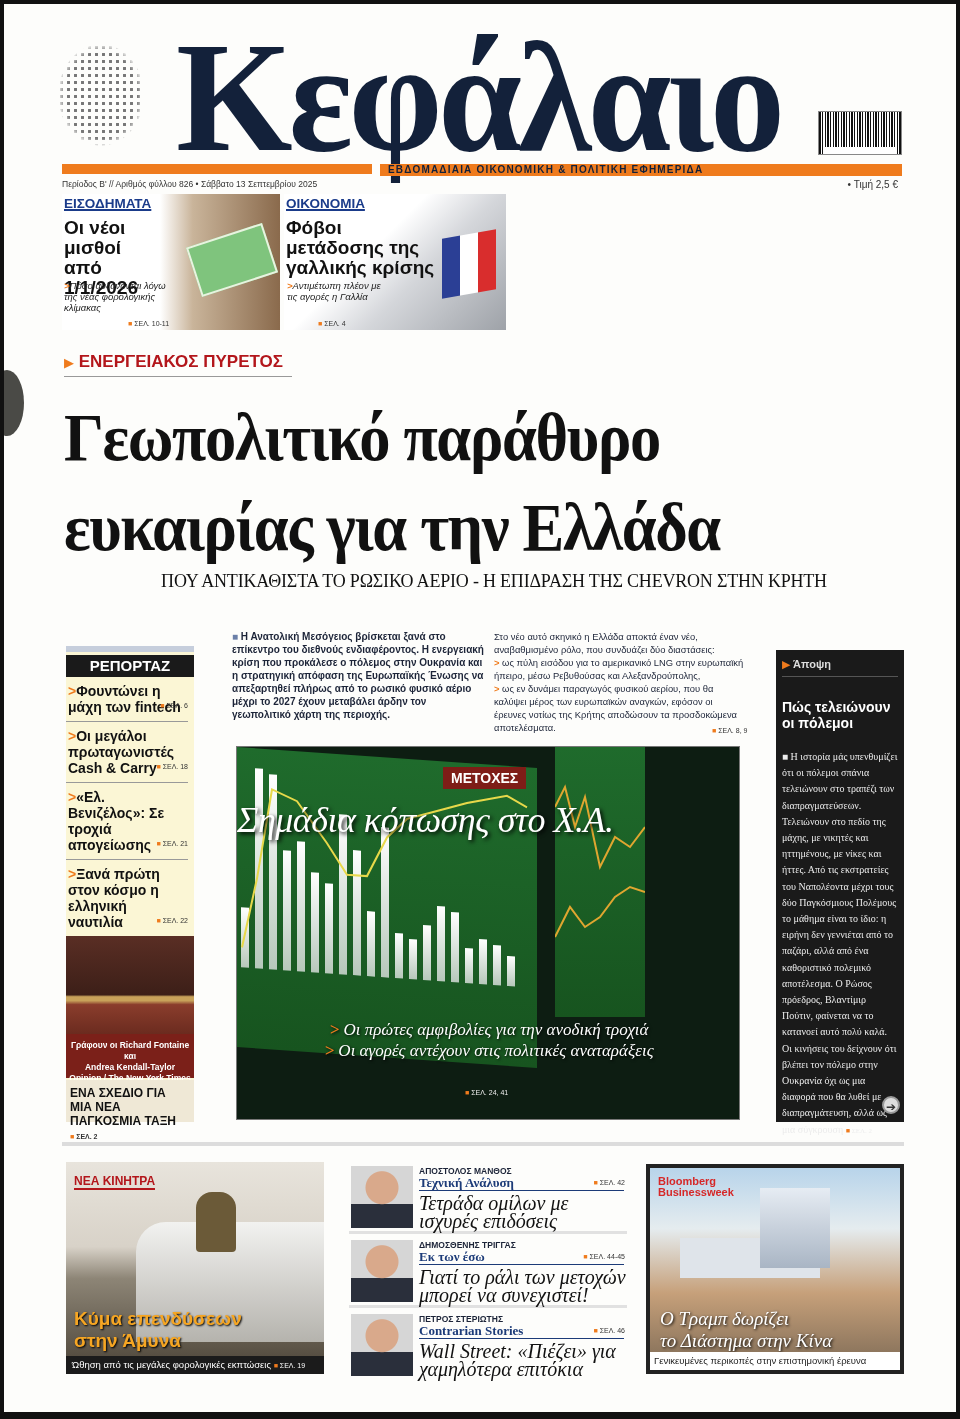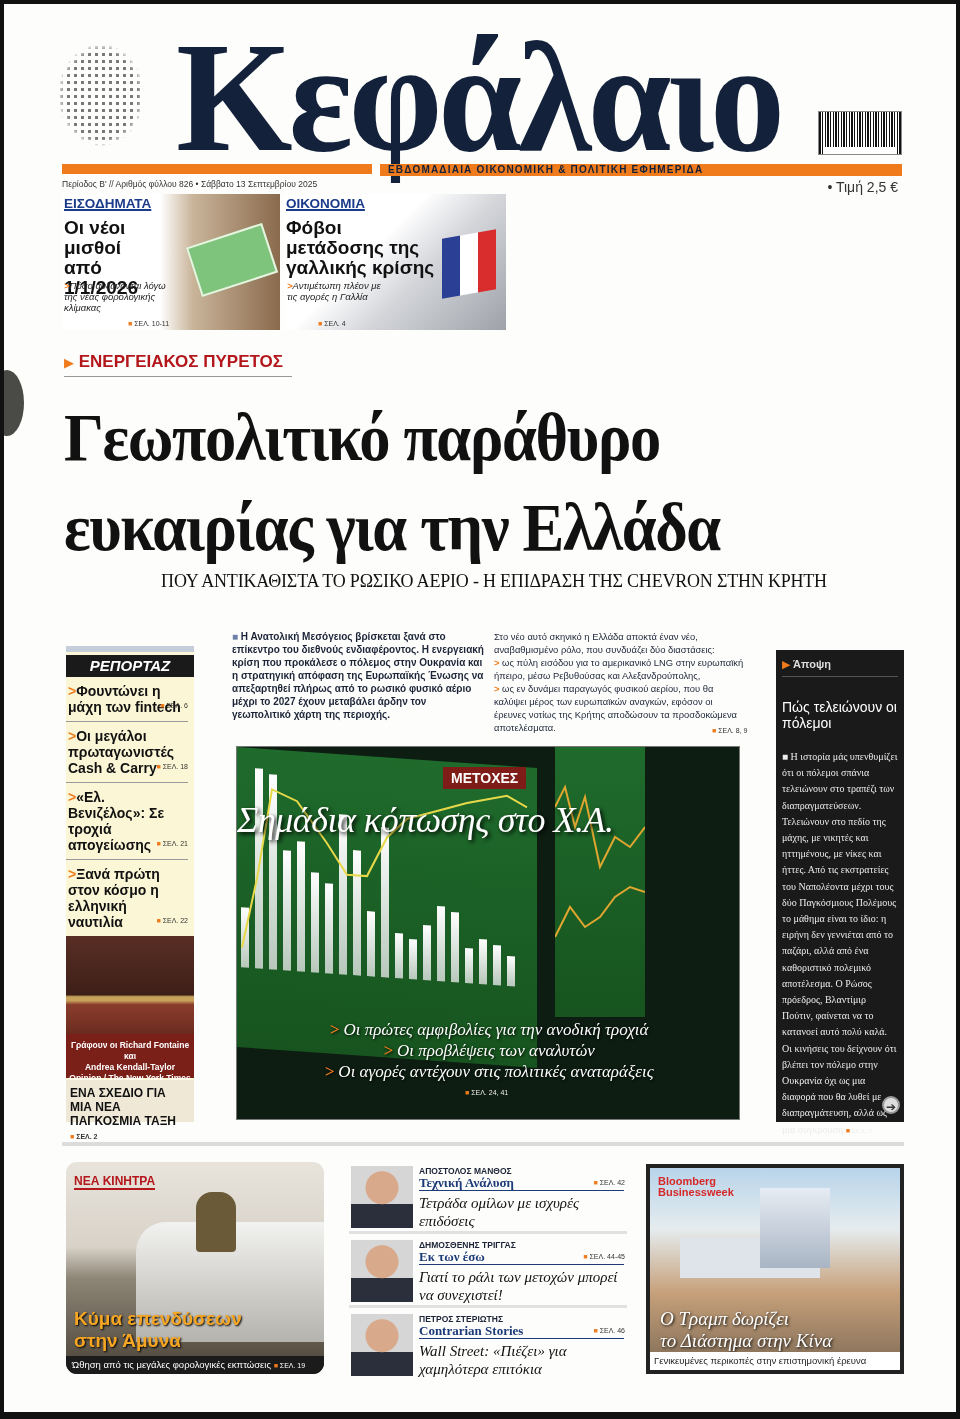--- a/index.html
+++ b/index.html
@@ -16,21 +16,21 @@
     mask: radial-gradient(ellipse at 50% 50%, #000 60%, transparent 72%); }
   .logo { left: 172px; top: 14px; font-family: "Liberation Serif", "DejaVu Serif", serif; font-weight: bold;
     font-size: 150px; line-height: 150px; color: #13213a; letter-spacing: -4px; transform: scaleY(1.05); transform-origin: top left; }
   .barcode { left: 814px; top: 107px; width: 84px; height: 44px; border: 1px solid #888; background:
     repeating-linear-gradient(90deg, #111 0 2px, #fff 2px 3px, #111 3px 4px, #fff 4px 6px, #111 6px 7px, #fff 7px 8px); }
   .barcode::after { content: ""; position: absolute; left: 4px; right: 4px; bottom: 0; height: 7px; background: #fff; }
   .orange-bar-left { left: 58px; top: 160px; width: 310px; height: 10px; background: #ef7b1d; }
   .orange-bar-right { left: 376px; top: 160px; width: 522px; height: 12px; background: #ef7b1d; }
   .tagline { left: 384px; top: 160px; font-size: 10px; font-weight: bold; color: #13213a; letter-spacing: 1.2px; line-height: 12px; }
   .issue-info { left: 58px; top: 175px; font-size: 8.5px; color: #333; }
-  .price { right: 58px; top: 175px; font-size: 14px; color: #333; }
+  .price { right: 58px; top: 175px; font-size: 10px; color: #333; }
 
   
   .teaser1 { left: 58px; top: 190px; width: 218px; height: 136px; background: linear-gradient(90deg, #fff 45%, #c9b49a 60%, #8a6a4c 100%); overflow: hidden; }
   .teaser1 .money { position: absolute; left: 130px; top: 40px; width: 80px; height: 52px; background: #7fc47d; transform: rotate(-18deg); border: 2px solid #e8f3e0; }
   .teaser2 { left: 280px; top: 190px; width: 222px; height: 136px; background: linear-gradient(135deg, #fff 40%, #d5d7db 60%, #9ea2a8 100%); overflow: hidden; }
   .teaser2 .flag { position: absolute; left: 158px; top: 40px; width: 54px; height: 60px; background: linear-gradient(90deg, #2b3f95 33%, #fff 33% 66%, #d92d2d 66%); transform: skewY(-10deg); }
   .teaser3 { left: 512px; top: 190px; width: 388px; height: 136px; background: linear-gradient(90deg, #1a3d8e 0%, #2a5bb0 60%, #5d8bc9 100%); overflow: hidden; }
   .tower { position: absolute; right: 40px; top: 4px; width: 80px; height: 132px; }
   .tower .pole { position: absolute; left: 30px; top: 10px; width: 22px; height: 122px; background: #cfcfcf; }
   .tower .disc { position: absolute; left: 0; width: 80px; height: 16px; background: #e6e6e6; border: 2px solid #555; border-radius: 4px; }
@@ -43,21 +43,21 @@
 
   
   .lead-kicker { left: 60px; top: 348px; font-size: 17px; font-weight: bold; color: #b3161b; padding-bottom: 4px; border-bottom: 1px solid #999; width: 228px; }
   .lead-kicker .tri { color: #ef7b1d; font-size: 13px; }
   .headline { left: 60px; top: 388px; width: 860px; font-size: 68px; line-height: 90px; color: #111; letter-spacing: -1.5px; font-weight: bold; transform: scaleX(0.92); transform-origin: left; }
   .subhead { left: 60px; top: 566px; width: 860px; font-size: 18px; line-height: 23px; color: #111; text-align: center; letter-spacing: -0.2px; }
 
   
   .left-col { left: 62px; top: 642px; width: 128px; height: 476px; background: #fbf6d5; }
   .left-col .greybar { height: 6px; background: #c6cedc; margin-top: 0; }
-  .reportaz { background: #1a1a1a; color: #fff; font-weight: bold; font-size: 15px; text-align: center; height: 22px; line-height: 22px; margin-top: 3px; font-style: italic; }
+  .reportaz { background: #1a1a1a; color: #fff; font-weight: bold; font-size: 15px; text-align: center; height: 22px; line-height: 22px; margin-top: 3px; }
   .rep-item { padding: 6px 3px 6px 2px; border-bottom: 1px solid #999; margin: 0 6px 0 0; font-weight: bold; font-size: 14px; line-height: 16px; color: #111; position: relative; }
   .rep-item .pg { position: absolute; right: 0; bottom: 7px; font-weight: normal; }
   .nyt-photo { left: 62px; top: 932px; width: 128px; height: 98px; background: linear-gradient(180deg, #5a2e24 0%, #3c1f18 60%, #c8a25a 62%, #c8a25a 66%, #8a3d2c 70%, #6b2b1f 100%); }
   .nyt-caption { left: 62px; top: 1030px; width: 128px; height: 44px; background: #7b2019; color: #fff; font-size: 8.5px; font-weight: bold; text-align: center; line-height: 11px; padding-top: 6px; }
   .nyt-title { left: 62px; top: 1076px; width: 128px; height: 42px; background: #efe8d6; font-size: 12px; font-weight: bold; line-height: 14px; color: #111; padding: 6px 4px; transform-origin: left; }
 
   
   .body-left { left: 228px; top: 626px; width: 252px; font-size: 10px; line-height: 13px; font-weight: bold; color: #1c2438; }
   .body-left .sq { color: #6b7fa8; }
   .body-right { left: 490px; top: 626px; width: 250px; font-size: 9.4px; line-height: 13px; color: #1c2438; }
@@ -70,41 +70,41 @@
   .bars { position: absolute; left: 4px; bottom: 80px; height: 220px; width: 290px; display: flex; align-items: flex-end; gap: 6px; }
   .bars span { display: block; width: 8px; background: linear-gradient(180deg, #fff, #b7c8bb); }
   .stocks-tag { left: 206px; top: 20px; background: #7e1d17; color: #fff; font-weight: bold; font-size: 14px; padding: 3px 8px; }
   .stocks-title { left: 0; width: 504px; top: 52px; text-align: left; color: #fff; font-size: 36px; font-style: italic; text-shadow: 2px 2px 4px #000; letter-spacing: -0.5px; }
   .stocks-bullets { left: 0; width: 504px; top: 272px; text-align: center; color: #fff; font-style: italic; font-size: 17px; line-height: 21px; text-shadow: 1px 1px 3px #000; }
   .stocks-pg { left: 228px; top: 342px; color: #eee; }
 
   
   .opinion { left: 772px; top: 646px; width: 128px; height: 472px; background: #1a1a1a; color: #f2f2f2; padding: 8px 6px; }
   .op-kicker { font-size: 11px; font-weight: bold; color: #ddd; border-bottom: 1px solid #555; padding-bottom: 5px; }
-  .op-title { font-size: 14px; font-weight: normal; line-height: 16px; margin-top: 22px; color: #fff; }
+  .op-title { font-size: 14px; font-weight: bold; line-height: 16px; margin-top: 22px; color: #fff; }
   .op-body { font-size: 10px; line-height: 16.2px; margin-top: 18px; color: #ececec; }
   .op-arrow { position: absolute; right: 4px; bottom: 8px; width: 18px; height: 18px; border-radius: 50%; background: #ddd; color: #333; font-size: 12px; text-align: center; line-height: 18px; border: 2px solid #999; }
 
   
   .divider { left: 58px; top: 1138px; width: 842px; height: 4px; background: #dcdcdc; }
-  .defense { left: 62px; top: 1158px; width: 258px; height: 212px; background: linear-gradient(180deg, #e8e4dc 0%, #d8d2c8 40%, #8d8576 55%, #4a4236 100%); overflow: hidden; border-radius: 11px; }
+  .defense { left: 62px; top: 1158px; width: 258px; height: 212px; background: linear-gradient(180deg, #e8e4dc 0%, #d8d2c8 40%, #8d8576 55%, #4a4236 100%); overflow: hidden; }
   .defense .tank { position: absolute; left: 70px; top: 60px; width: 200px; height: 120px; background: linear-gradient(180deg, #f2f2f0, #b5b3ad); border-radius: 30px 10px 0 0; }
   .defense .soldier { position: absolute; left: 130px; top: 30px; width: 40px; height: 60px; background: #6b5a38; border-radius: 16px 16px 4px 4px; }
   .nk-kicker { left: 8px; top: 12px; font-size: 12px; font-weight: bold; color: #b3161b; border-bottom: 2px solid #b3161b; }
   .defense-title { left: 8px; top: 146px; font-size: 19px; font-weight: bold; color: #f6a623; line-height: 22px; text-shadow: 1px 1px 2px #000; }
   .defense-sub { left: 0; bottom: 0; width: 258px; height: 18px; background: #1b1b1b; color: #fff; font-size: 9.5px; padding: 3px 6px; }
   .defense-sub .pg { color: #fff; }
 
   .columnists { left: 345px; top: 1160px; width: 278px; }
   .colm { position: relative; height: 70px; border-bottom: 3px solid #e1e1e1; margin-bottom: 4px; }
   .colm .face { position: absolute; left: 2px; top: 2px; width: 62px; height: 62px; background: radial-gradient(circle at 50% 35%, #d9a98b 0 16px, transparent 17px), linear-gradient(180deg, #d6d6d6 0 62%, #2a2f3b 62%); }
   .colm .author { position: absolute; left: 70px; top: 2px; font-size: 8.5px; font-weight: bold; color: #1c2438; }
   .colm .column { position: absolute; left: 70px; top: 12px; font-size: 13px; font-weight: bold; color: #1c3b78; width: 205px; border-bottom: 1px solid #1c3b78; line-height: 14px; }
   .colm .cpg { position: absolute; right: 2px; top: 15px; }
-  .colm .ctitle { position: absolute; left: 70px; top: 30px; font-size: 15px; font-style: italic; line-height: 18px; color: #111; }
+  .colm .ctitle { position: absolute; left: 70px; top: 30px; font-size: 20px; font-style: italic; line-height: 18px; color: #111; }
 
   .space { left: 642px; top: 1160px; width: 258px; height: 210px; background: linear-gradient(180deg, #b8d4ea 0%, #e5ecef 30%, #c6a07a 62%, #7d6a55 100%); overflow: hidden; border: 4px solid #222; }
   .space .obs { position: absolute; left: 110px; top: 20px; width: 70px; height: 80px; background: linear-gradient(180deg, #e6ecf3, #a9b5c4); }
   .space .obs2 { position: absolute; left: 30px; top: 70px; width: 140px; height: 40px; background: #dfe4ea; }
   .bloomberg { left: 8px; top: 8px; font-size: 11px; font-weight: bold; color: #d62828; line-height: 11px; }
   .space-title { left: 10px; top: 140px; font-size: 19px; font-style: italic; color: #fff; line-height: 22px; text-shadow: 1px 1px 3px #000; }
   .space-sub { left: 0; bottom: 0; width: 250px; height: 18px; background: #fff; color: #222; font-size: 9.5px; padding: 3px 4px; }
 
   .binder-hole { left: -14px; top: 366px; width: 34px; height: 66px; border-radius: 50%; background: #4a4a46; }
 </style>
@@ -226,21 +226,20 @@
     <div class="chart-screen2">
       <svg width="90" height="270">
           <polyline points="0,60 10,40 20,80 30,50 45,120 60,90 75,100 90,80" fill="none" stroke="#e0a630" stroke-width="2"></polyline>
           <polyline points="0,190 15,160 30,180 45,170 60,150 75,140 90,145" fill="none" stroke="#e0a630" stroke-width="2"></polyline>
         </svg>
     </div>
     <div class="abs stocks-tag">ΜΕΤΟΧΕΣ</div>
     <div class="abs stocks-title serif">Σημάδια κόπωσης στο Χ.Α.</div>
     <div class="abs stocks-bullets serif">
       <div><span class="arrow">&gt; </span><span>Οι πρώτες αμφιβολίες για την ανοδική τροχιά</span></div>
-      <div><span class="arrow">&gt; </span><span>Οι προβλέψεις των αναλυτών</span></div>
       <div><span class="arrow">&gt; </span><span>Οι αγορές αντέχουν στις πολιτικές αναταράξεις</span></div>
     </div>
     <div class="abs pg stocks-pg">ΣΕΛ. 24, 41</div>
   </div>
 
   <div class="abs opinion">
     <div class="op-kicker sans"><span class="arrow">▶ </span><span>Άποψη</span></div>
     <div class="op-title sans">Πώς τελειώνουν οι πόλεμοι</div>
     <div class="op-body serif">
       <span>■ </span><span>Η ιστορία μάς υπενθυμίζει ότι οι πόλεμοι σπάνια τελειώνουν στο τραπέζι των διαπραγματεύσεων. Τελειώνουν στο πεδίο της μάχης, με νικητές και ηττημένους, με νίκες και ήττες. Από τις εκστρατείες του Ναπολέοντα μέχρι τους δύο Παγκόσμιους Πολέμους το μάθημα είναι το ίδιο: η ειρήνη δεν γεννιέται από το παζάρι, αλλά από ένα καθοριστικό πολεμικό αποτέλεσμα. Ο Ρώσος πρόεδρος, Βλαντίμιρ Πούτιν, φαίνεται να το κατανοεί αυτό πολύ καλά. Οι κινήσεις του δείχνουν ότι βλέπει τον πόλεμο στην Ουκρανία όχι ως μια διαφορά που θα λυθεί με διαπραγμάτευση, αλλά ως μια σύγκρουση</span>

